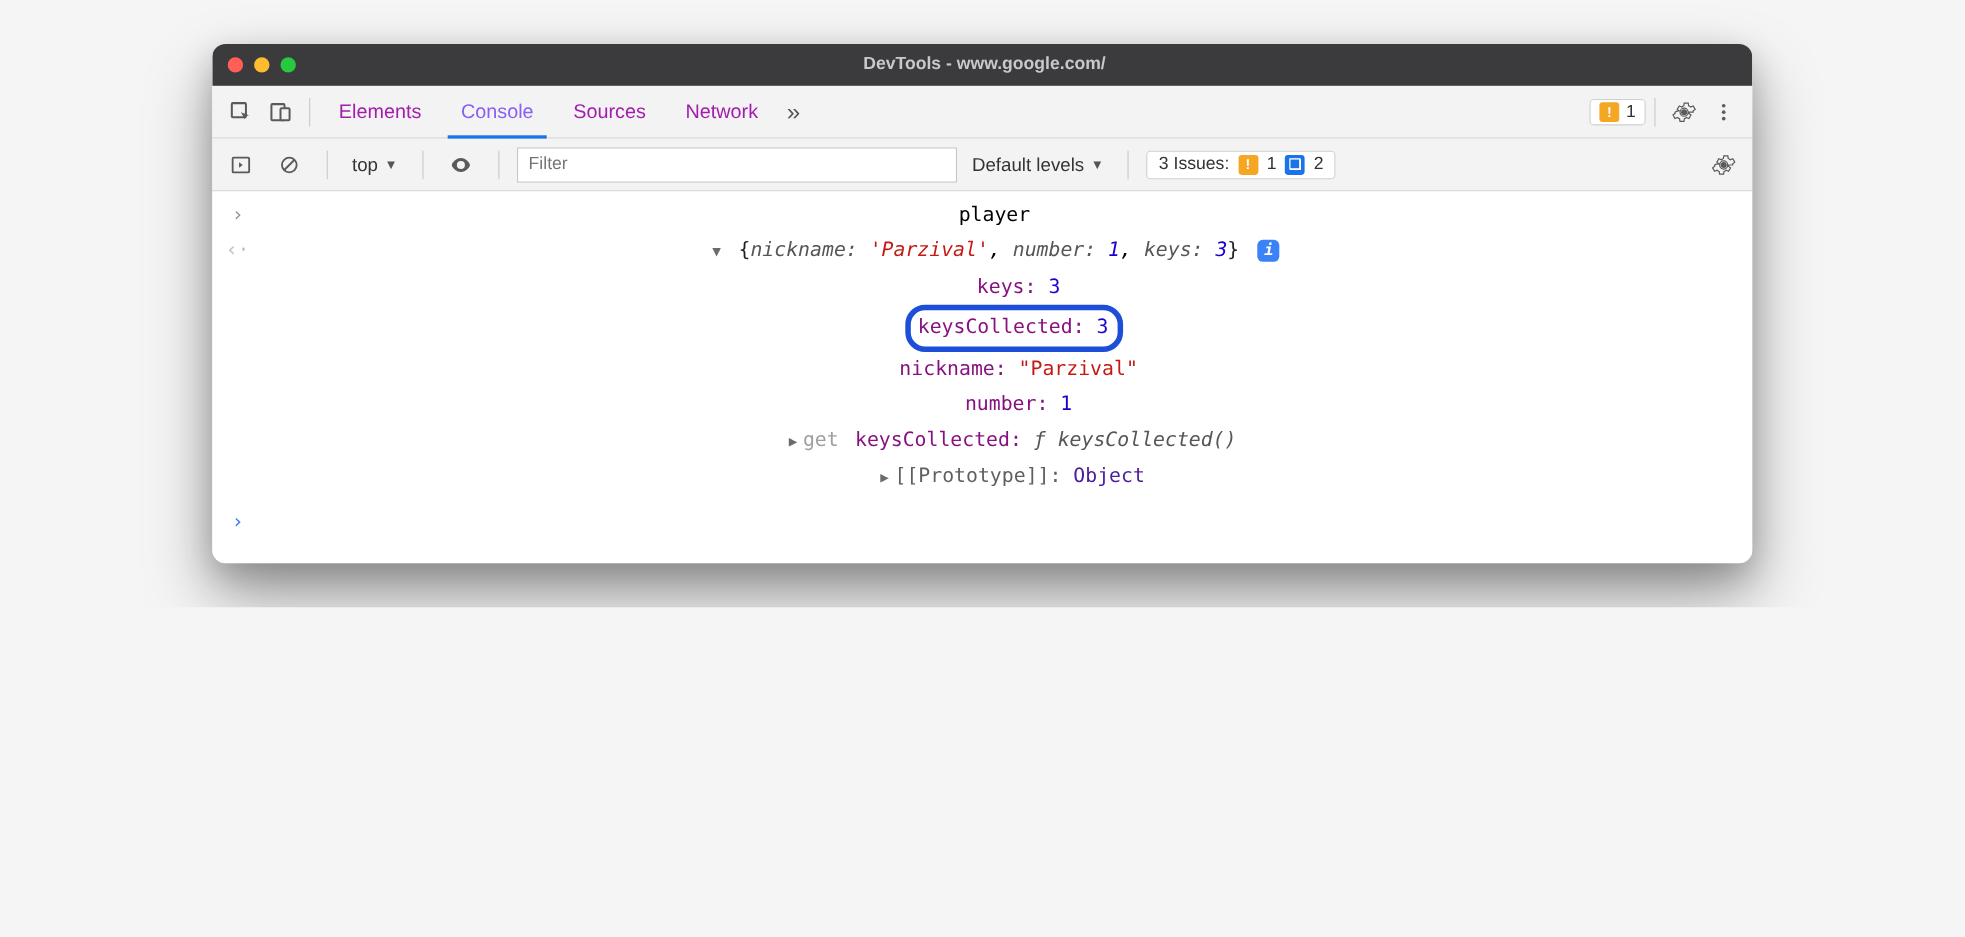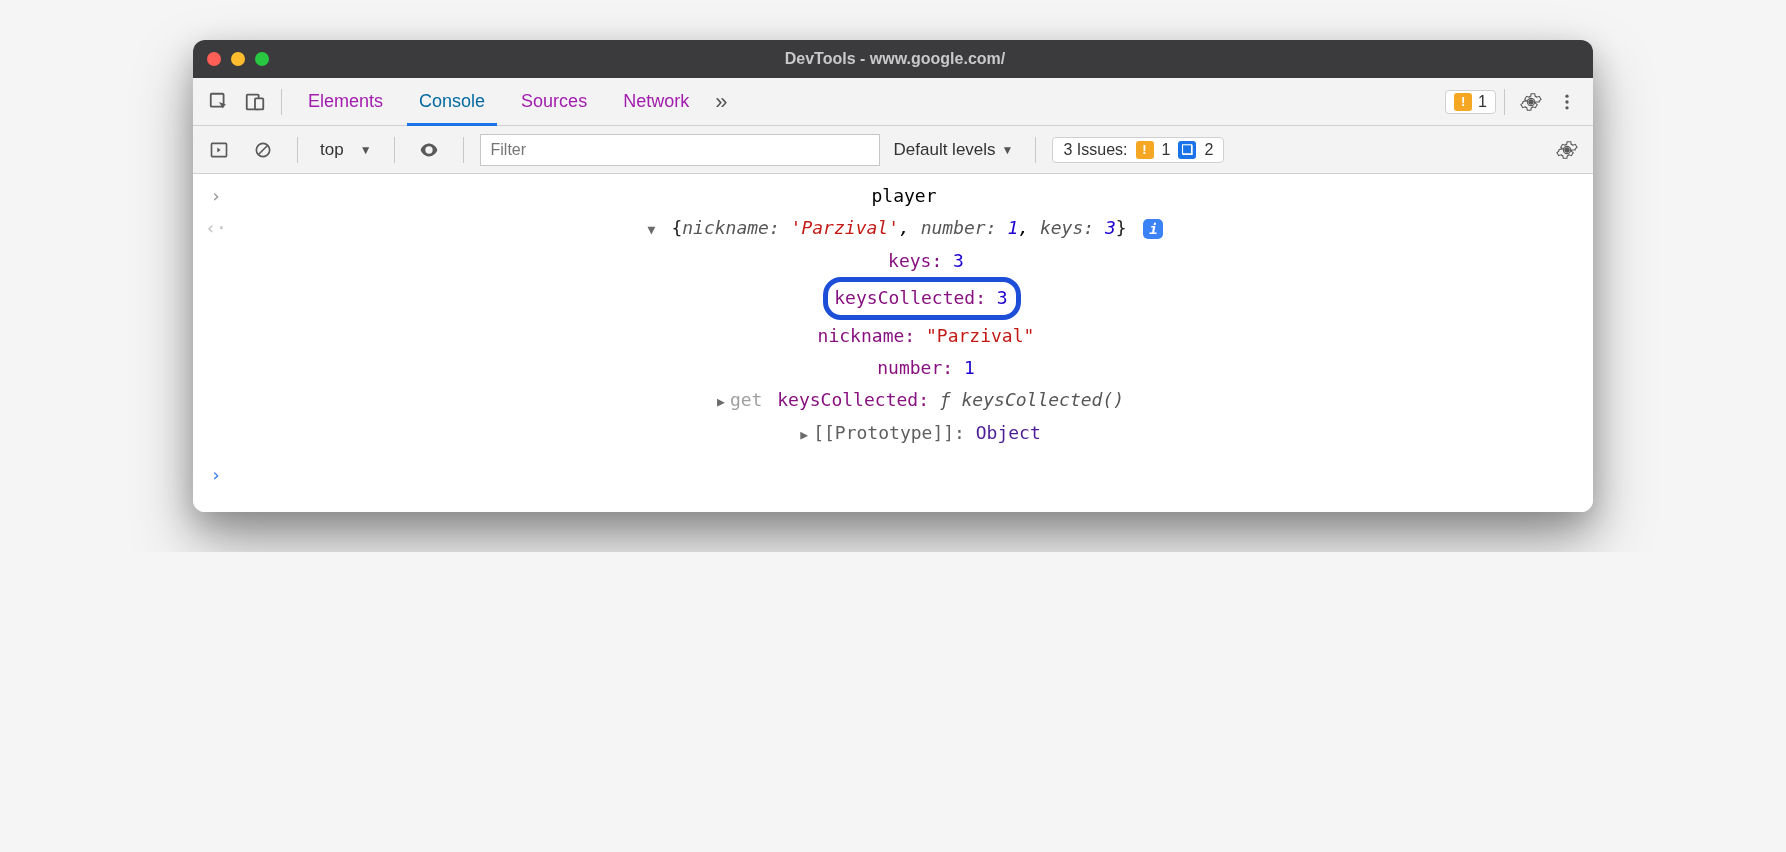--- a/index.html
+++ b/index.html
@@ -72,21 +72,21 @@
     padding:0 18px;
     color:#a21caf;
     font-size:18px;
     height:100%;
     display:flex;
     align-items:center;
     cursor:pointer;
     position:relative;
   }
   .tab.active {
-    color:#0369a1;
+    color:#8b5cf6;
   }
   .tab.active::after {
     content:"";
     position:absolute;
     bottom:-1px; left:6px; right:6px;
     height:3px;
     background:#1a73e8;
   }
   .more {
     font-size:22px;
@@ -126,21 +126,21 @@
   .subbar {
     display:flex;
     align-items:center;
     height:48px;
     padding:0 8px;
     border-bottom:1px solid #d0d0d0;
     background:#f3f3f3;
     gap:8px;
   }
   .frame-select {
-    display:flex;align-items:center;gap:16px;
+    display:flex;align-items:center;gap:6px;
     font-size:17px;color:#333;
     padding:0 6px;cursor:pointer;
   }
   .filter-input {
     flex:0 0 400px;
     height:32px;
     border:1px solid #c7c7c7;
     background:#fff;
     padding:0 10px;
     font-size:16px;

